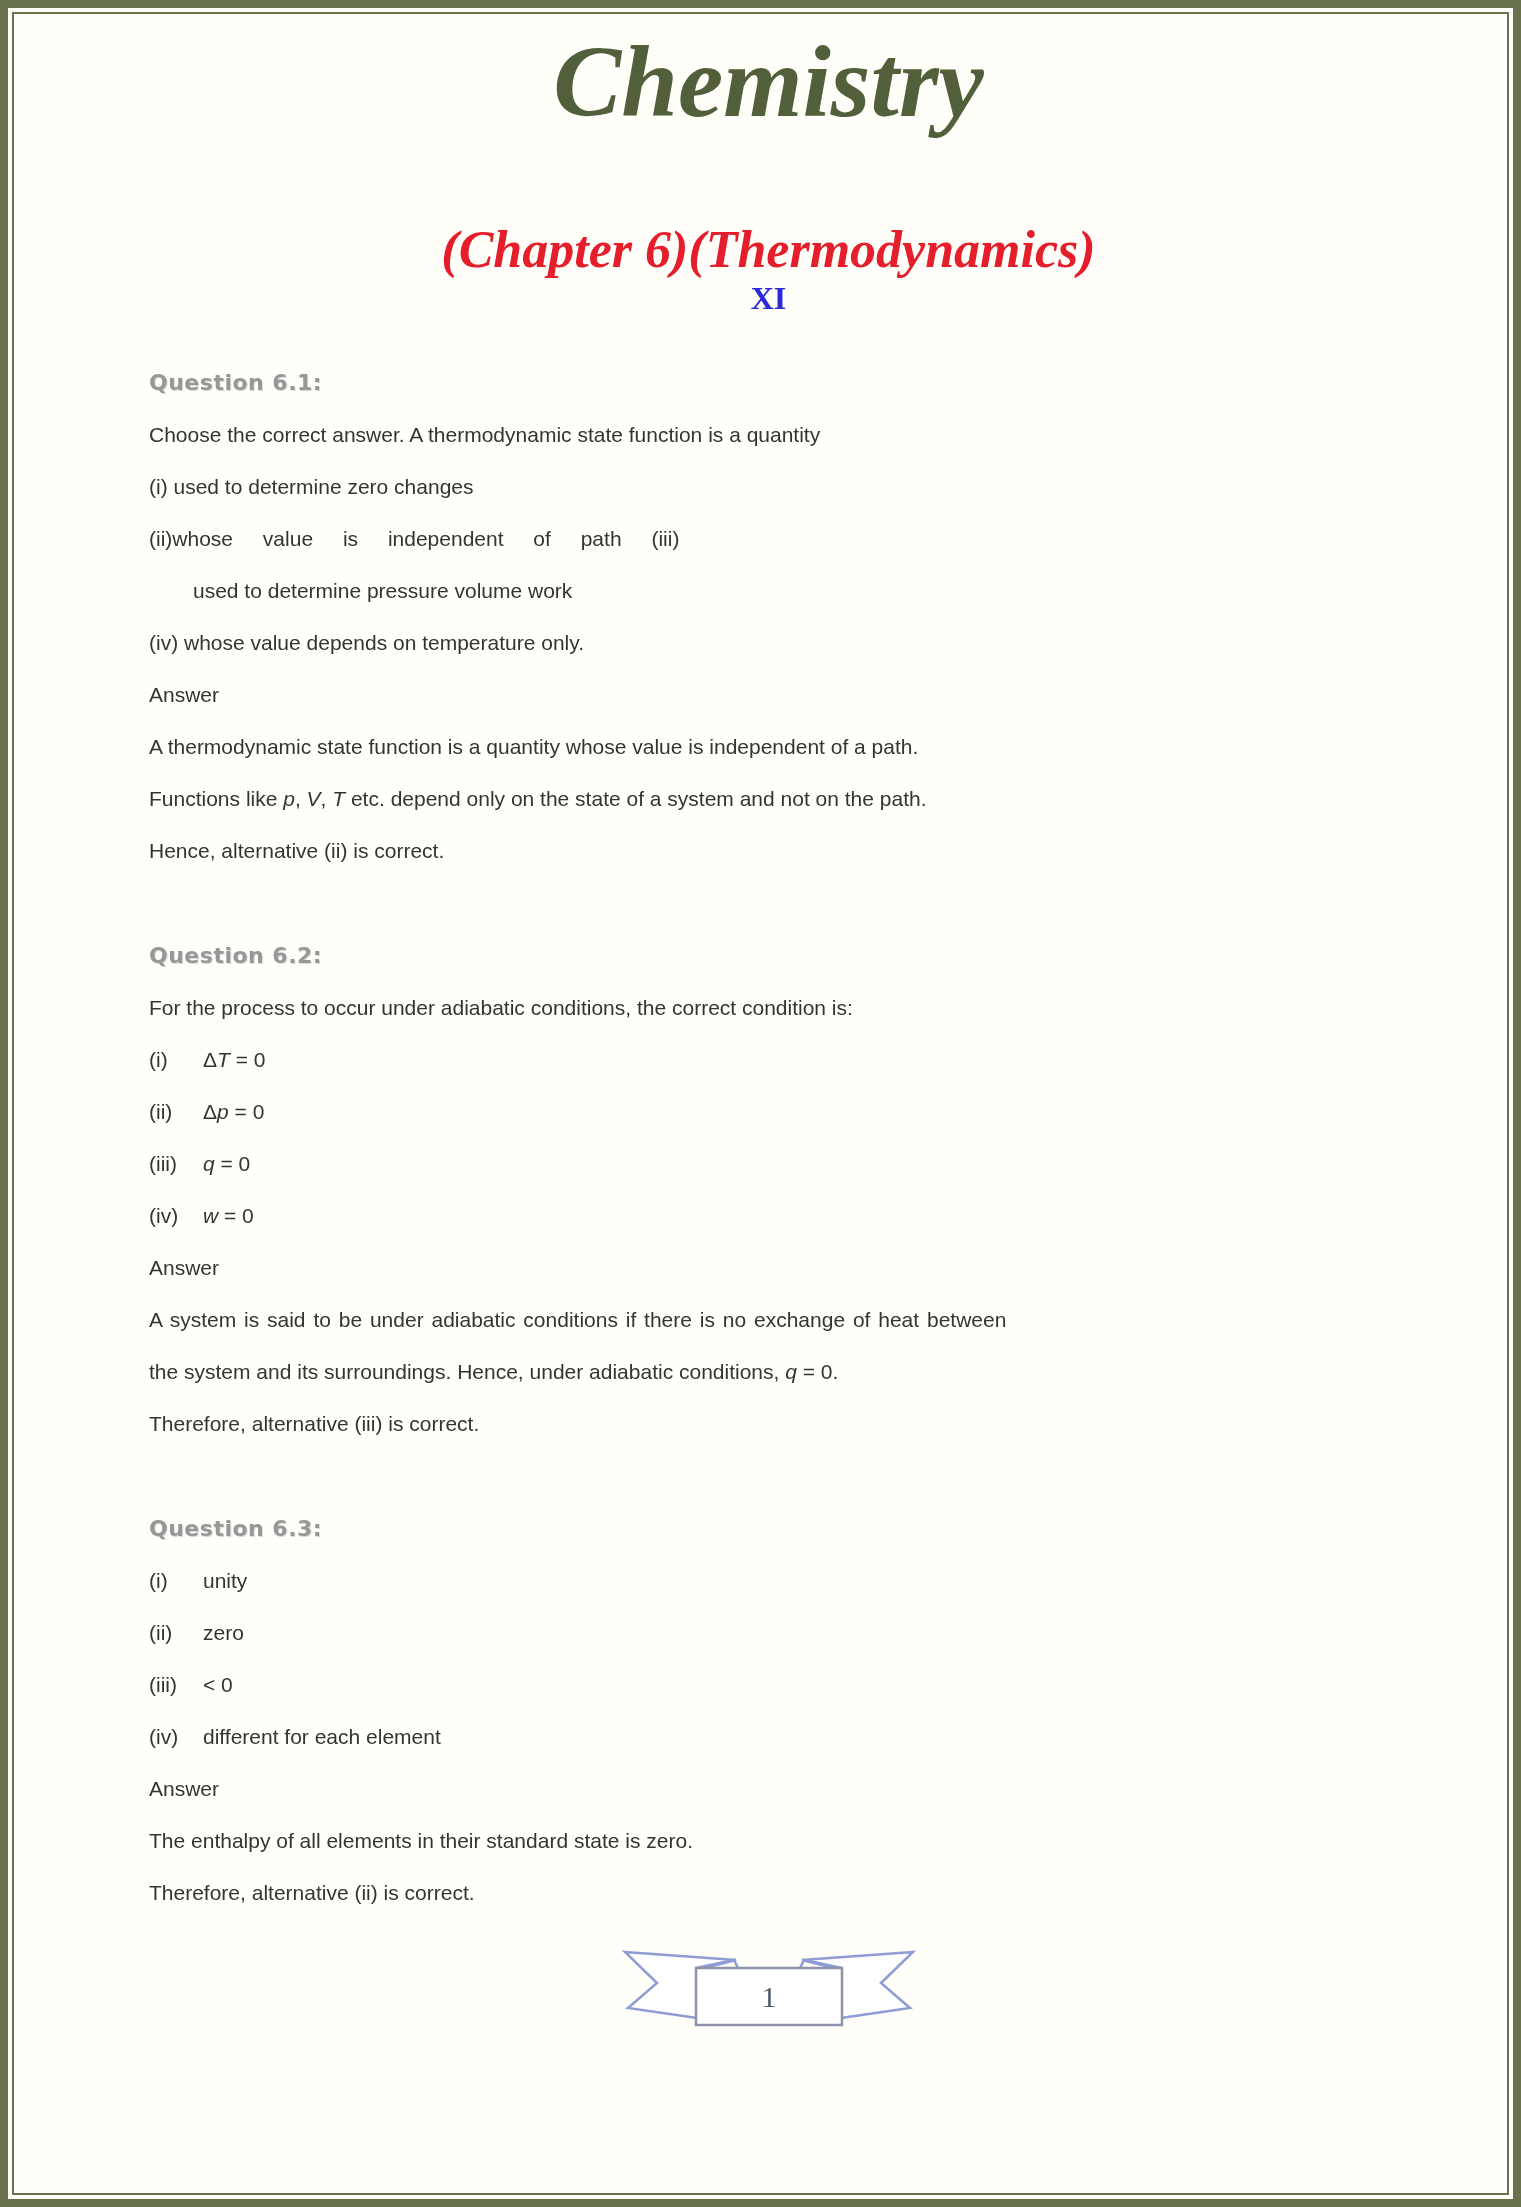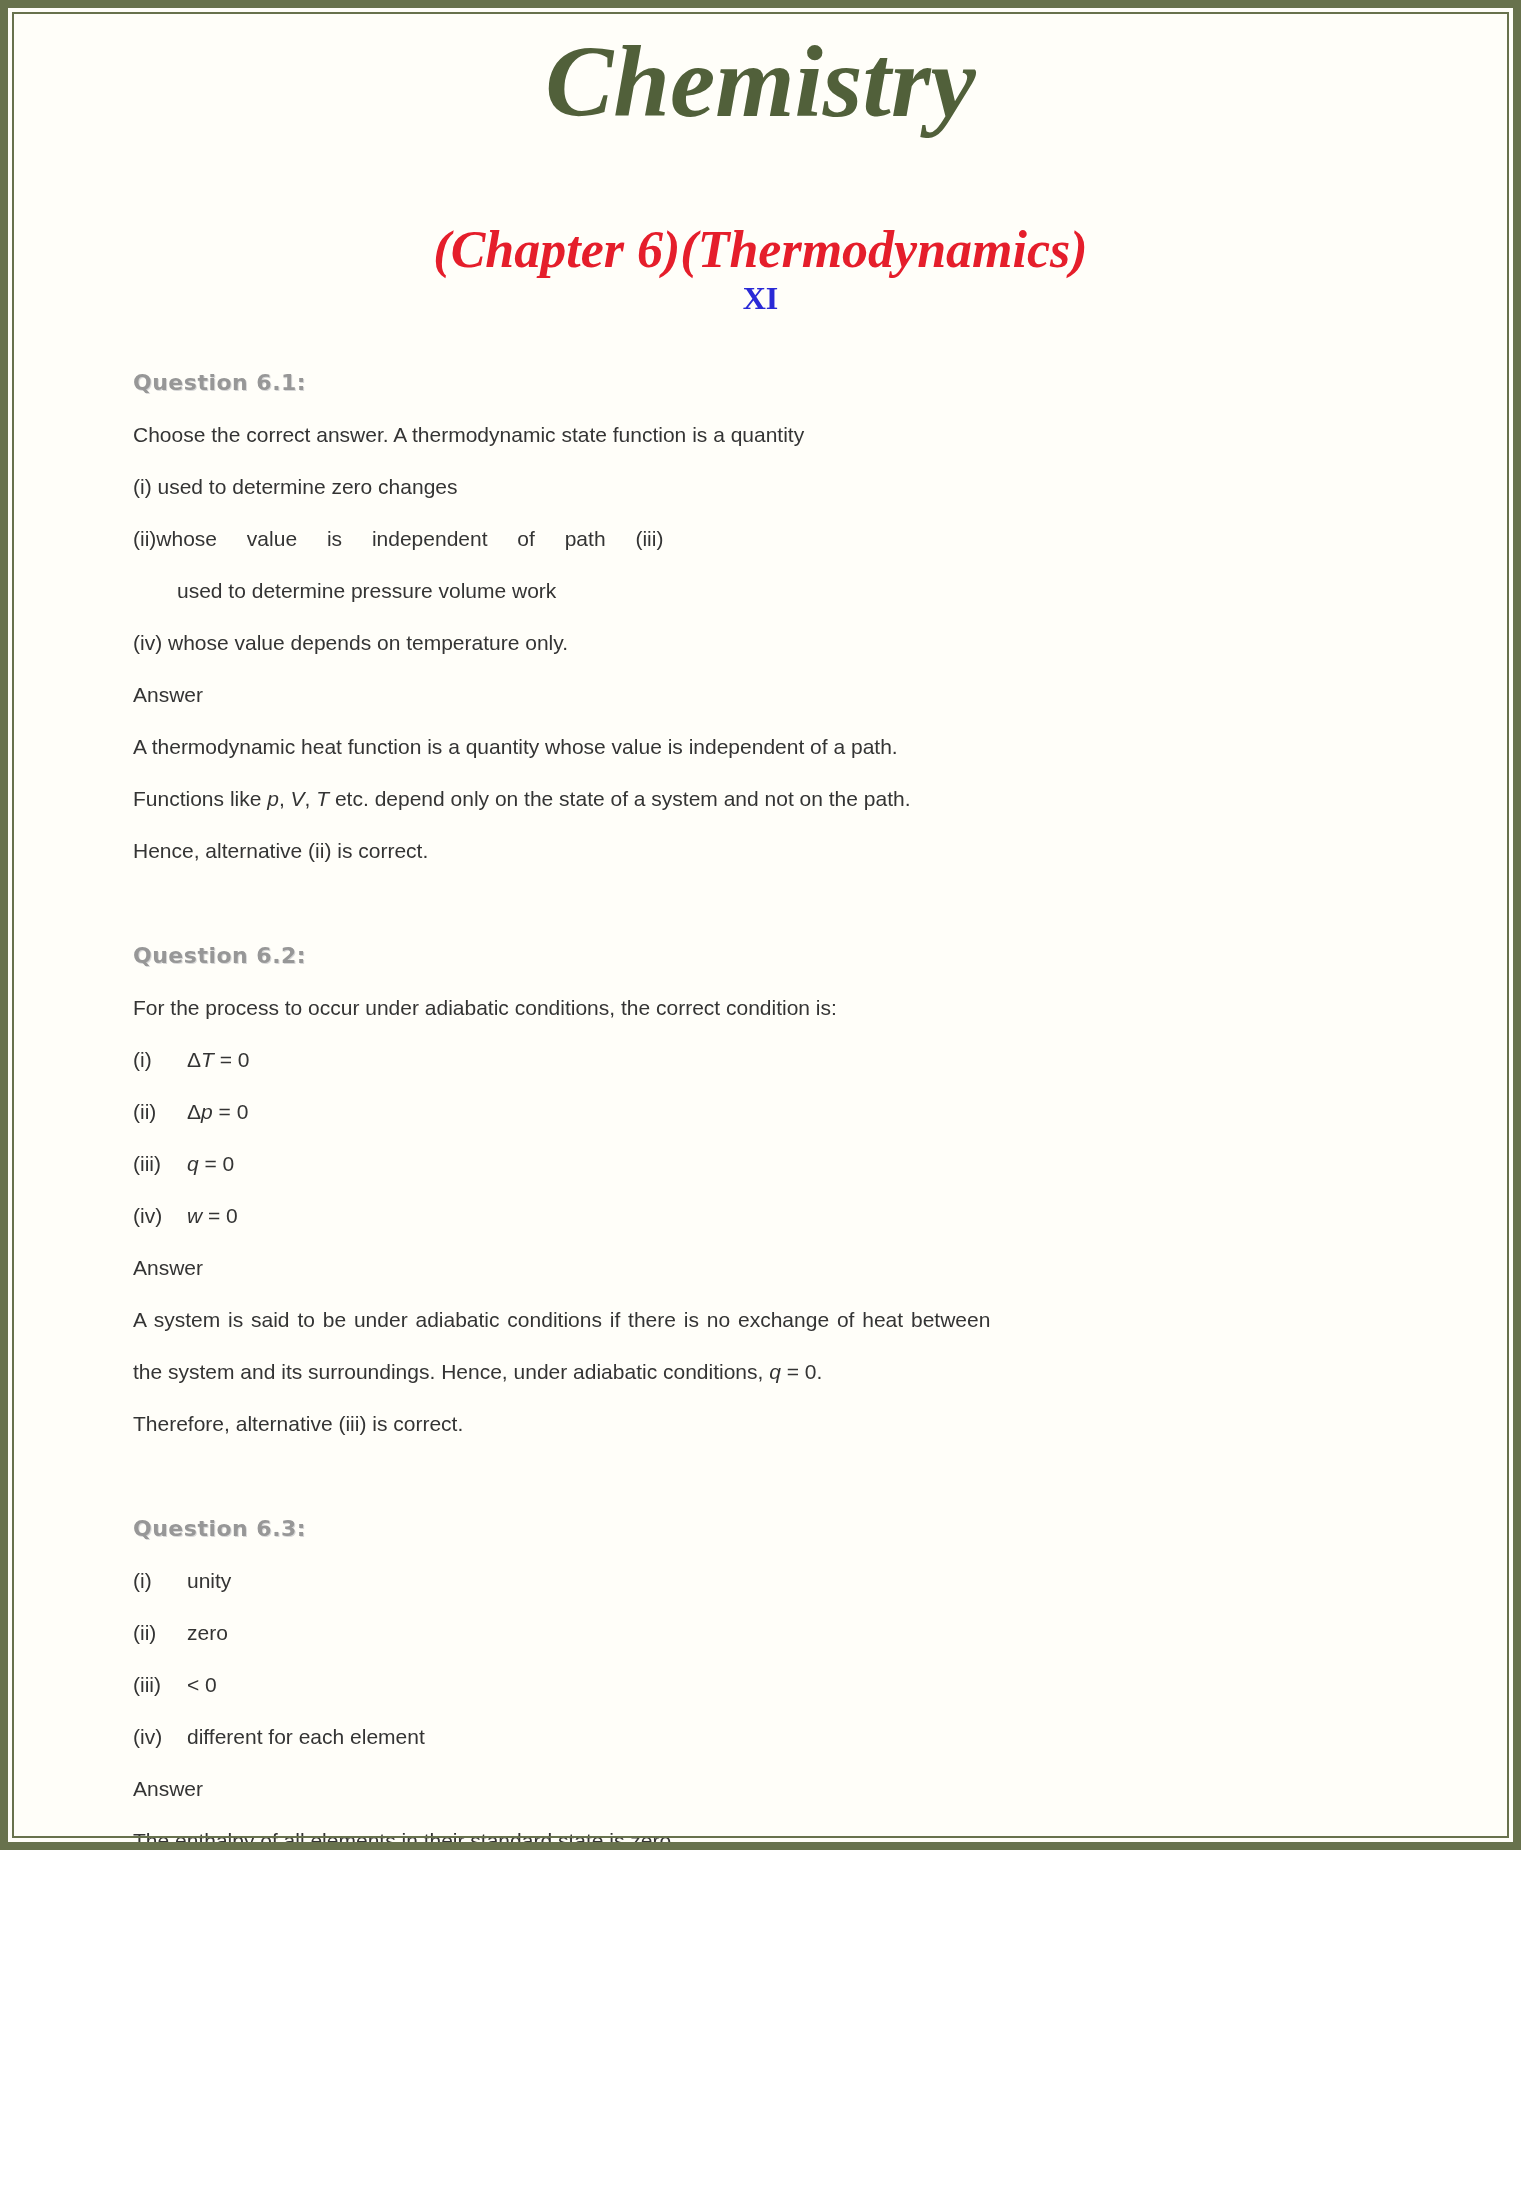--- a/index.html
+++ b/index.html
@@ -1,26 +1,27 @@
 <!DOCTYPE html>
 <html style="--page_bg: #fffef9; --border_olive: #68724d; --title_green: #51603a; --subtitle_red: #e51e2b; --class_blue: #2a2ad6; --heading_gray: #979797; --body_text: #343434; --ribbon_stroke: #8f9dd4; --ribbon_rect_stroke: #8b94a9; --ribbon_text: #4e5a66;"><head>
 <meta charset="utf-8">
 <style>
   html, body { margin: 0; padding: 0; background: #ffffff; }
 
   .page {
     position: relative;
     width: 1521px;
-    height: 1850px;
+    height: 2207px;
     box-sizing: border-box;
     background: var(--page_bg, #fffef9);
     border: 8px solid var(--border_olive, #68724d);
     overflow: hidden;
     font-family: "Liberation Sans", sans-serif;
     color: var(--body_text, #343434);
+    padding-left: 16px;
   }
   
   .page::after {
     content: "";
     position: absolute;
     inset: 4px;
     border: 2px solid var(--border_olive, #68724d);
     pointer-events: none;
   }
 
@@ -106,21 +107,21 @@
 
   <main id="questions">
       <section class="question">
         <h2 class="qhead">Question 6.1:</h2>
         <div class="line"><span>Choose the correct answer. A thermodynamic state function is a quantity</span></div>
         <div class="line"><span>(i) used to determine zero changes</span></div>
         <div class="line wide"><span>(ii)whose value is independent of path (iii)</span></div>
         <div class="line indent"><span>used to determine pressure volume work</span></div>
         <div class="line"><span>(iv) whose value depends on temperature only.</span></div>
         <div class="line"><span>Answer</span></div>
-        <div class="line"><span>A thermodynamic heat function is a quantity whose value is independent of a path.</span></div>
+        <div class="line"><span>A thermodynamic state function is a quantity whose value is independent of a path.</span></div>
         <div class="line"><span>Functions like </span><i class="var">p</i><span>, </span><i class="var">V</i><span>, </span><i class="var">T</i><span> etc. depend only on the state of a system and not on the path.</span></div>
         <div class="line"><span>Hence, alternative (ii) is correct.</span></div>
       </section>
       <section class="question">
         <h2 class="qhead">Question 6.2:</h2>
         <div class="line"><span>For the process to occur under adiabatic conditions, the correct condition is:</span></div>
         <div class="line"><span class="optlabel">(i)</span><span>Δ</span><i class="var">T</i><span> = 0</span></div>
         <div class="line"><span class="optlabel">(ii)</span><span>Δ</span><i class="var">p</i><span> = 0</span></div>
         <div class="line"><span class="optlabel">(iii)</span><i class="var">q</i><span> = 0</span></div>
         <div class="line"><span class="optlabel">(iv)</span><i class="var">w</i><span> = 0</span></div>

